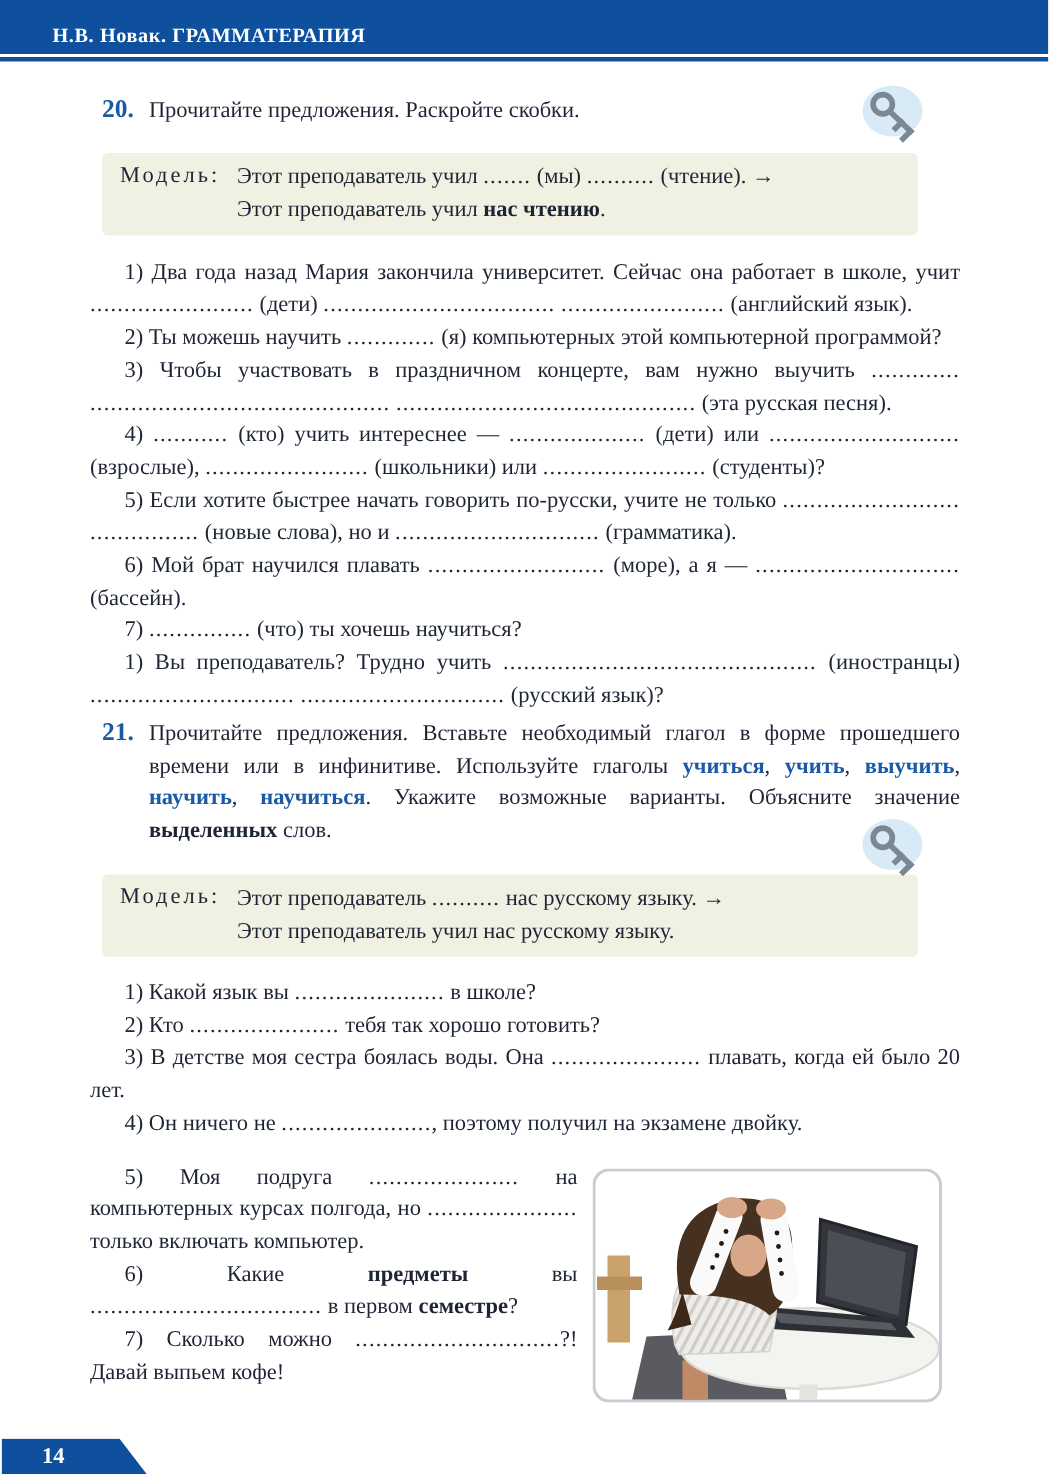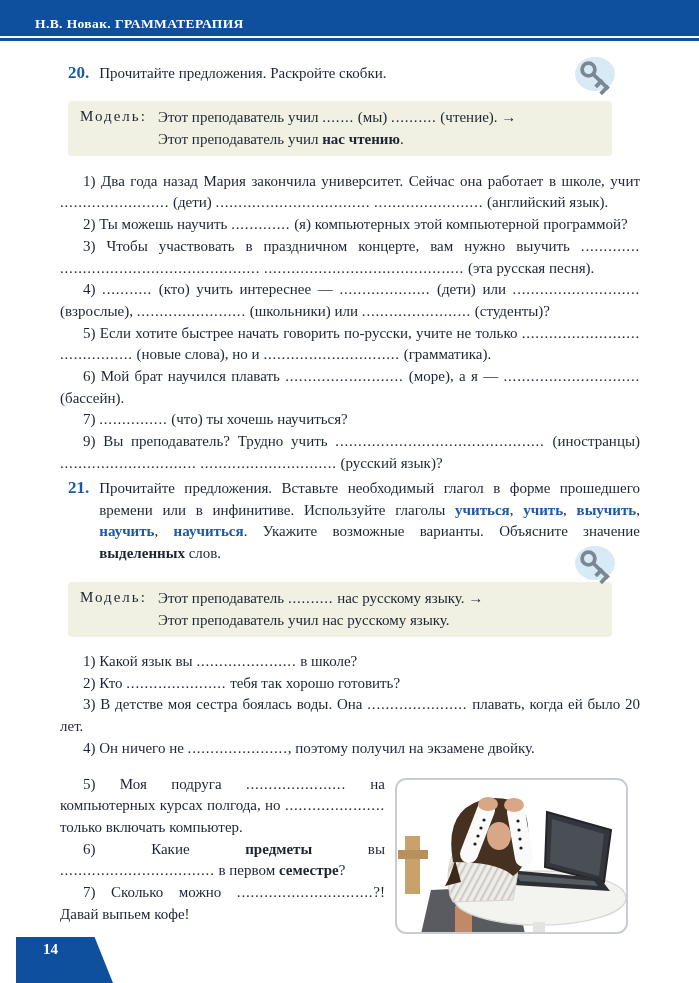--- a/index.html
+++ b/index.html
@@ -46,21 +46,21 @@
   .sentence{margin:0;text-indent:23px;text-align:justify;}
   .b{font-weight:bold;}
   .u{font-weight:bold;color:var(--accent-blue,#1a5aa5);}
   .dots{letter-spacing:.8px;word-break:break-all;}
   
   .wrap-zone{margin-top:0;}
   .photo-frame{float:right;width:233px;height:156px;margin:4px 12px 6px 10px;}
   .photo-frame svg{display:block;}
   
   .page-tab{
-    position:absolute;left:16px;bottom:0;width:97px;height:46px;
+    position:absolute;left:1px;bottom:0;width:97px;height:24px;
     background:var(--header-blue,#0e509e);
     -webkit-clip-path:polygon(0 0,81% 0,100% 100%,0 100%);
     clip-path:polygon(0 0,81% 0,100% 100%,0 100%);
   }
   .page-num{position:absolute;left:27px;top:4px;color:#fff;font-weight:bold;font-size:15px;}
 </style>
 </head>
 <body>
 
 <div class="page">
@@ -97,21 +97,21 @@
     </div>
 
     <div class="sentences">
         <p class="sentence"><span>1) Два года назад Мария закончила университет. Сейчас она работает в школе, учит </span><span class="dots">........................</span><span> (дети) </span><span class="dots">..................................</span><span> </span><span class="dots">........................</span><span> (английский язык).</span></p>
         <p class="sentence"><span>2) Ты можешь научить </span><span class="dots">.............</span><span> (я) компьютерных этой компьютерной программой?</span></p>
         <p class="sentence"><span>3) Чтобы участвовать в праздничном концерте, вам нужно выучить </span><span class="dots">.............</span><span> </span><span class="dots">............................................</span><span> </span><span class="dots">............................................</span><span> (эта русская песня).</span></p>
         <p class="sentence"><span>4) </span><span class="dots">...........</span><span> (кто) учить интереснее — </span><span class="dots">....................</span><span> (дети) или </span><span class="dots">............................</span><span> (взрослые), </span><span class="dots">........................</span><span> (школьники) или </span><span class="dots">........................</span><span> (студенты)?</span></p>
         <p class="sentence"><span>5) Если хотите быстрее начать говорить по-русски, учите не только </span><span class="dots">..........................</span><span> </span><span class="dots">................</span><span> (новые слова), но и </span><span class="dots">..............................</span><span> (грамматика).</span></p>
         <p class="sentence"><span>6) Мой брат научился плавать </span><span class="dots">..........................</span><span> (море), а я — </span><span class="dots">..............................</span><span> (бассейн).</span></p>
         <p class="sentence"><span>7) </span><span class="dots">...............</span><span> (что) ты хочешь научиться?</span></p>
-        <p class="sentence"><span>9) Вы преподаватель? Трудно учить </span><span class="dots">..............................................</span><span> (иностранцы) </span><span class="dots">..............................</span><span> </span><span class="dots">..............................</span><span> (русский язык)?</span></p>
+        <p class="sentence"><span>1) Вы преподаватель? Трудно учить </span><span class="dots">..............................................</span><span> (иностранцы) </span><span class="dots">..............................</span><span> </span><span class="dots">..............................</span><span> (русский язык)?</span></p>
       </div>
   </section>
 
   <section class="ex" id="ex21">
     <div class="ex-head">
       <span class="ex-num">21.</span>
       <div class="ex-instr"><span>Прочитайте предложения. Вставьте необходимый глагол в форме прошедшего времени или в инфинитиве. Используйте глаголы </span><span class="u">учиться</span><span>, </span><span class="u">учить</span><span>, </span><span class="u">выучить</span><span>, </span><span class="u">научить</span><span>, </span><span class="u">научиться</span><span>. Укажите возможные варианты. Объясните значение </span><span class="b">выделенных</span><span> слов.</span></div>
     </div>
 
     <div class="key-badge">

